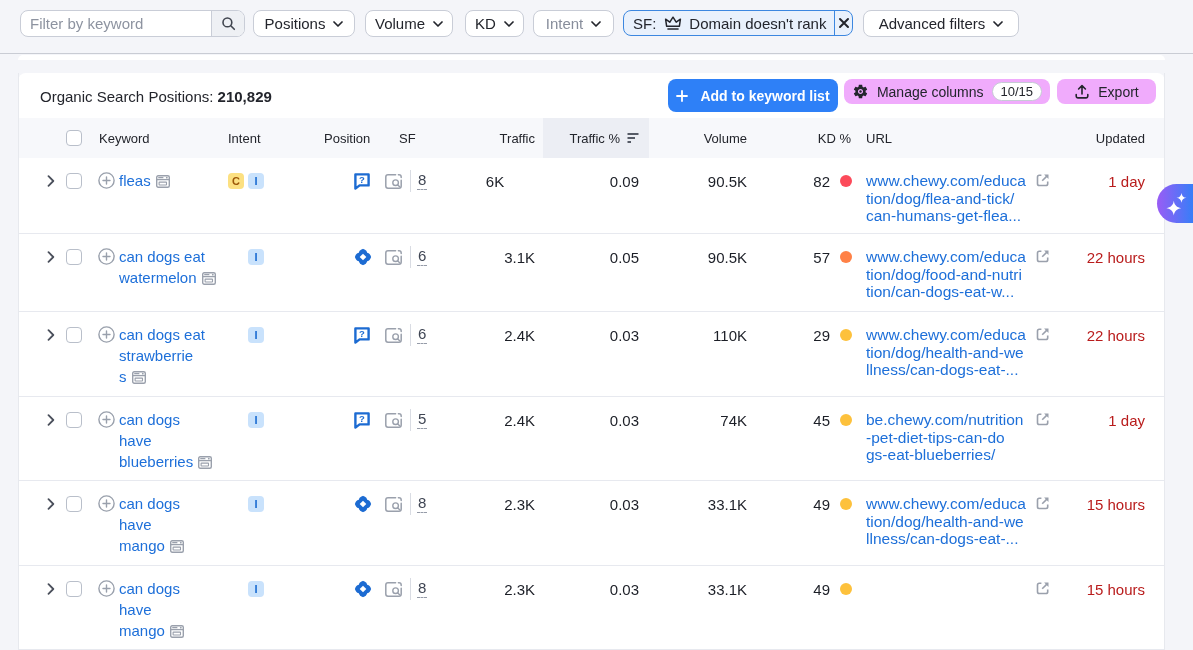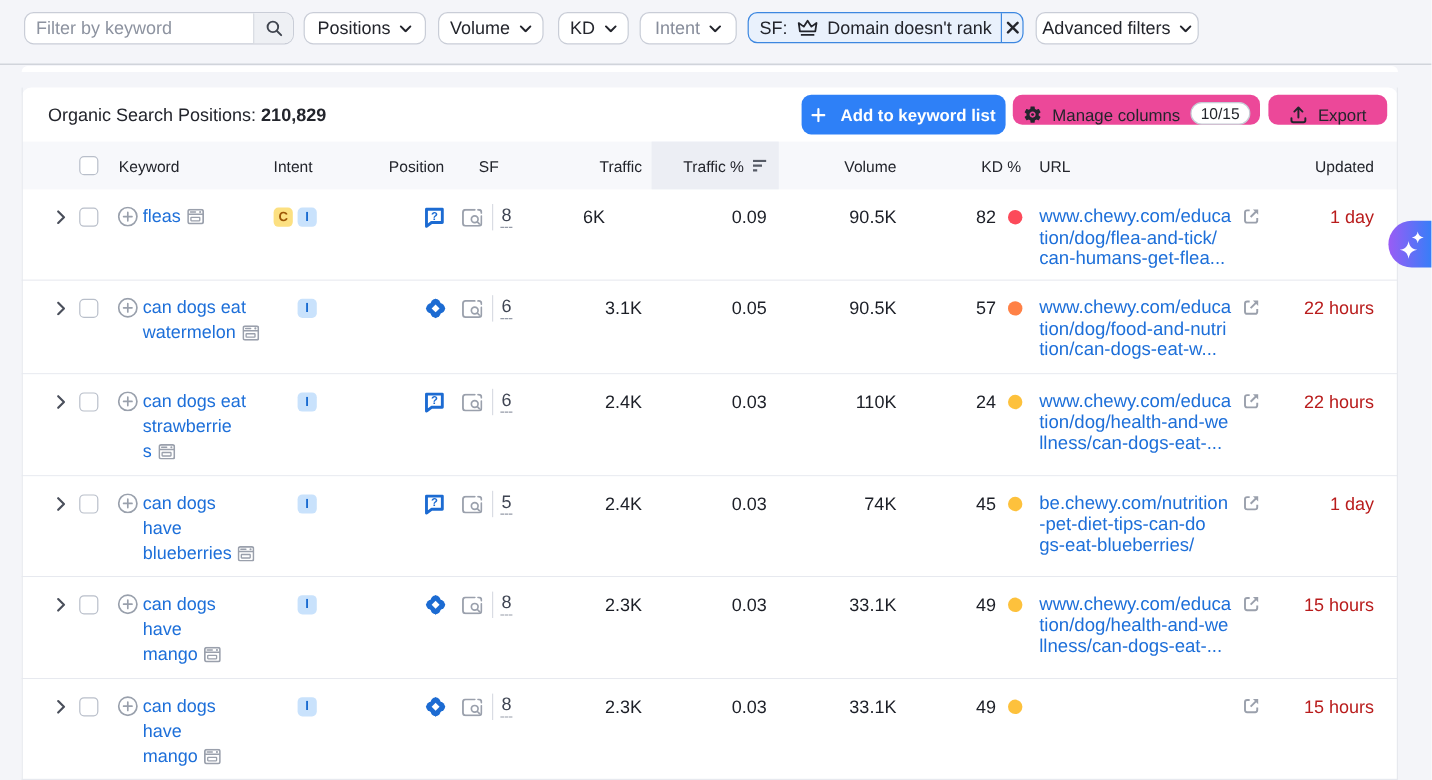--- a/index.html
+++ b/index.html
@@ -13,21 +13,21 @@
 .fbtn svg { flex-shrink:0; }
 .fbtn { white-space:nowrap; height:27px; background:#fff; border:1px solid #c9cdd7; border-radius:8px; display:flex; align-items:center; justify-content:center; gap:8px; font-size:15px; color:#23252c; padding:0 12px; }
 .chip { left:623px; top:10px; width:230px; height:26px; background:#e9f1fc; border:1px solid #3c87e0; border-radius:8px; display:flex; align-items:center; font-size:15px; color:#23252c; }
 .topline { left:0; top:53px; width:1193px; height:1px; background:#c9ccd4; }
 .sliver { left:18px; top:55px; width:1147px; height:5px; background:#fff; border-radius:6px 6px 0 0; }
 
 .card { left:18px; top:73px; width:1147px; height:577px; background:#fff; border-radius:8px 8px 0 0; }
 .title { left:40px; top:88px; font-size:15px; color:#23252c; }
 .title b { font-weight:bold; }
 .btn-blue { left:668px; top:79px; width:170px; height:33px; background:#2e80f7; border-radius:8px; color:#fff; font-size:14px; font-weight:bold; display:flex; align-items:center; justify-content:center; gap:12px; }
-.btn-gray { height:25px; background:#ec4899; border-radius:8px; color:#23252c; font-size:14px; display:flex; align-items:flex-end; justify-content:center; gap:8px; }
+.btn-gray { height:25px; background:#f0abfc; border-radius:8px; color:#23252c; font-size:14px; display:flex; align-items:center; justify-content:center; gap:8px; }
 .pill { background:#fff; border:1px solid #c6cbd5; border-radius:999px; font-size:13px; padding:1px 8px; color:#23252c; }
 
 .thead { left:18px; top:118px; width:1147px; height:40px; background:#f7f8fb; font-size:13px; color:#23252c; }
 .hcell { position:absolute; top:13px; }
 .hl { position:absolute; left:525px; top:0; width:106px; height:40px; background:#eceef4; }
 
 .row { left:18px; width:1147px; background:#fff; border-bottom:1px solid #e7e9ef; }
 .kw { position:absolute; left:101px; width:104px; font-size:15px; line-height:21px; color:#1d6fd9; }
 .num { position:absolute; font-size:15px; color:#1c1f27; text-align:right; width:80px; }
 .url { position:absolute; left:848px; width:168px; font-size:15.5px; line-height:17.5px; color:#1d6fd9; }
@@ -78,21 +78,21 @@
       <path d="M3.4 14 H14.6" stroke="#23252c" stroke-width="1.5"></path>
     </svg>
   <span style="margin-left:7px;">Domain doesn't rank</span>
   <div style="margin-left:8px; width:1px; height:24px; background:#3c87e0;"></div>
   <div style="flex:1; display:flex; align-items:center; justify-content:center;">
       <svg width="12" height="12" viewBox="0 0 12 12">
         <path d="M2 2 L10 10 M10 2 L2 10" stroke="#23252c" stroke-width="2" stroke-linecap="round"></path>
       </svg>
     </div>
 </div>
-<div class="abs fbtn" style="left:863px; top:10px; width:136px; padding:0 10px;">Advanced filters <svg width="10" height="6" viewBox="0 0 10 6">
+<div class="abs fbtn" style="left:863px; top:10px; width:156px; padding:0 10px;">Advanced filters <svg width="10" height="6" viewBox="0 0 10 6">
       <path d="M1 1 L5 5 L9 1" fill="none" stroke="#23252c" stroke-width="1.7" stroke-linecap="round" stroke-linejoin="round"></path>
     </svg></div>
 <div class="abs topline"></div>
 <div class="abs sliver"></div>
 
 <div class="abs card"></div>
 <div class="abs title">Organic Search Positions: <b>210,829</b></div>
 <div class="abs btn-blue"><svg width="12" height="12" viewBox="0 0 12 12">
       <path d="M6 1 V11 M1 6 H11" stroke="#fff" stroke-width="1.8" stroke-linecap="round"></path>
     </svg>Add to keyword list</div>
@@ -243,21 +243,21 @@
 <svg class="sficon" style="top:16px;" width="17" height="15" viewBox="0 0 17 15">
         <path d="M10.6 0.8 H3 A2.2 2.2 0 0 0 0.8 3 V12 A2.2 2.2 0 0 0 3 14.2 H14 A2.2 2.2 0 0 0 16.2 12 V6.2 M13.4 0.8 H14 A2.2 2.2 0 0 1 16.2 3 V3.4" fill="none" stroke="#9aa0ac" stroke-width="1.5" stroke-linecap="round"></path>
         <circle cx="10.6" cy="8.7" r="2.8" fill="#fff" stroke="#9aa0ac" stroke-width="1.4"></circle>
         <path d="M12.8 10.9 L14.4 12.5" stroke="#9aa0ac" stroke-width="1.4" stroke-linecap="round"></path>
       </svg>
       <div class="sfdiv" style="top:12px;"></div>
       <div class="sfnum" style="top:13px;">6</div>
 <div class="num" style="left:437px; top:15px;">2.4K</div>
 <div class="num" style="left:541px; top:15px;">0.03</div>
 <div class="num" style="left:649px; top:15px;">110K</div>
-<div class="num" style="left:732px; top:15px;">24</div>
+<div class="num" style="left:732px; top:15px;">29</div>
 <div class="dot" style="top:17px; background:#fdc13c;"></div>
 <div class="url" style="top:14px;">www.chewy.com/educa<br>tion/dog/health-and-we<br>llness/can-dogs-eat-...</div>
 <svg class="ext" style="top:14px;" width="16" height="16" viewBox="0 0 16 16">
         <path d="M6.4 3.3 H4.3 Q2.5 3.3 2.5 5.1 V11.7 Q2.5 13.5 4.3 13.5 H10.9 Q12.7 13.5 12.7 11.7 V9.6" fill="none" stroke="#9aa0ac" stroke-width="1.6"></path>
         <path d="M7.2 8.8 L12.4 3.6" stroke="#9aa0ac" stroke-width="1.6"></path>
         <path d="M9.1 2.5 H13.5 V6.9 Z" fill="#9aa0ac"></path>
       </svg>
 <div class="upd" style="top:15px;">22 hours</div>
 </div>
 <div class="abs row" style="top:397px; height:84px;">

